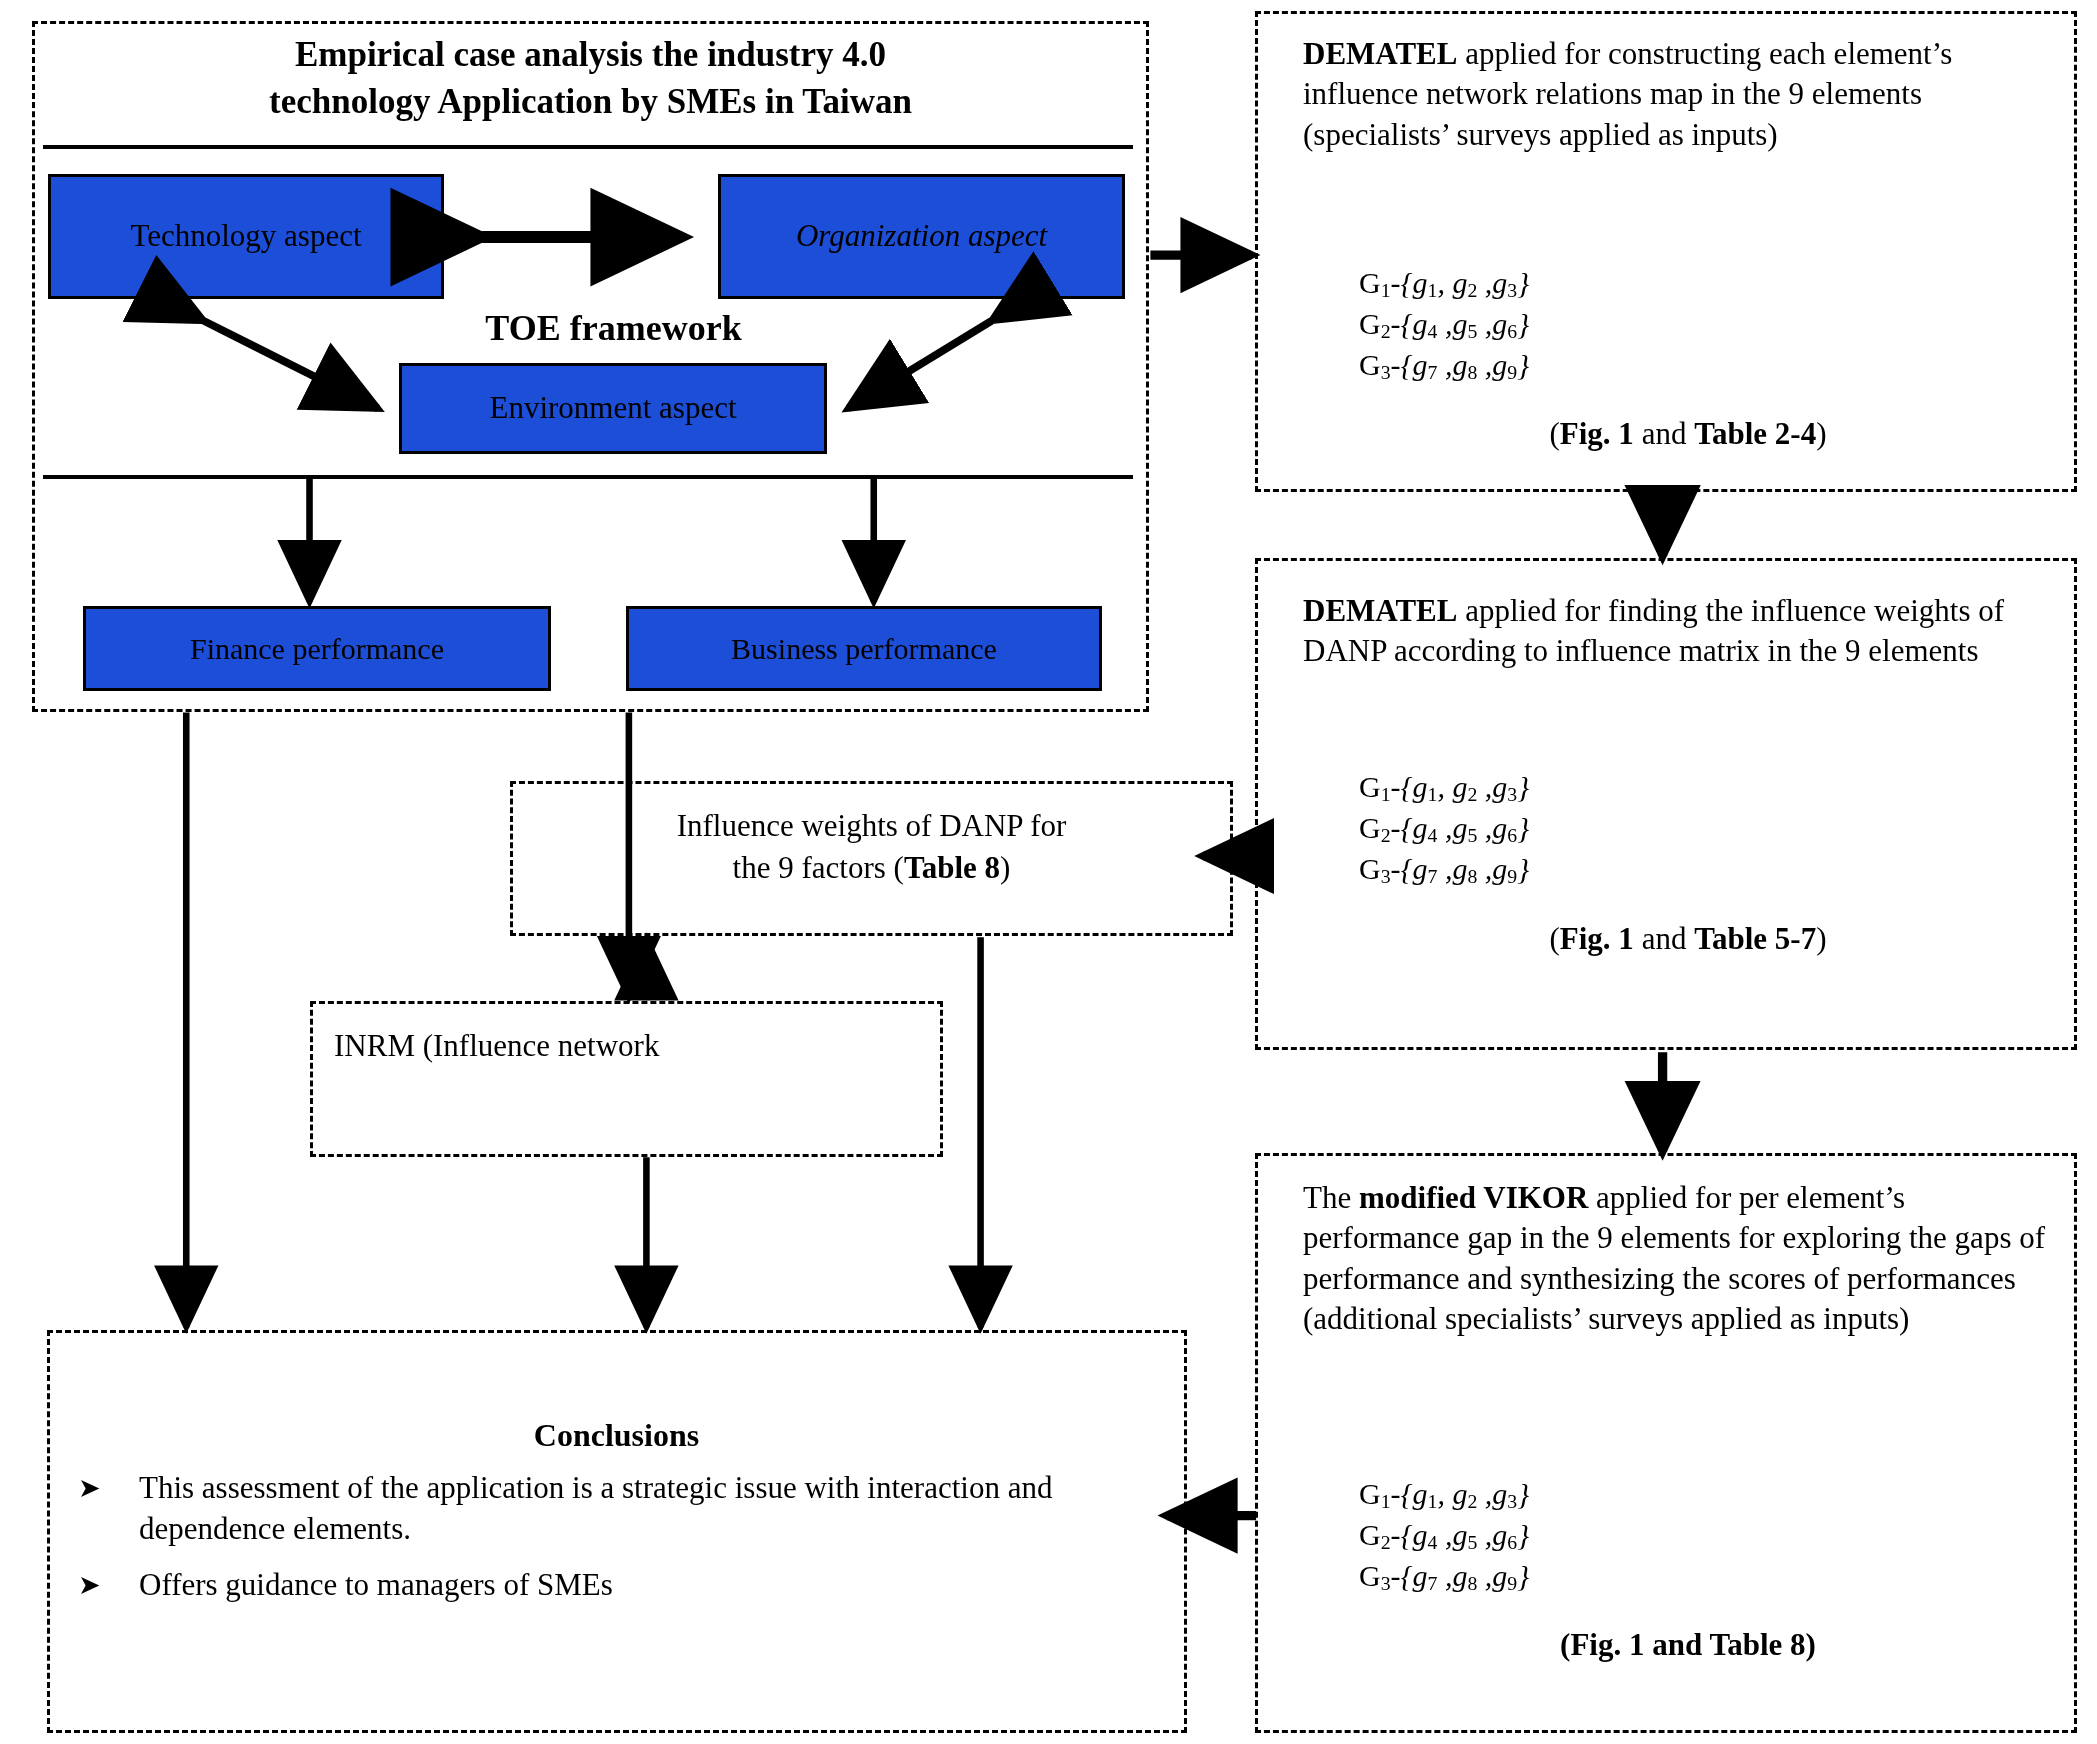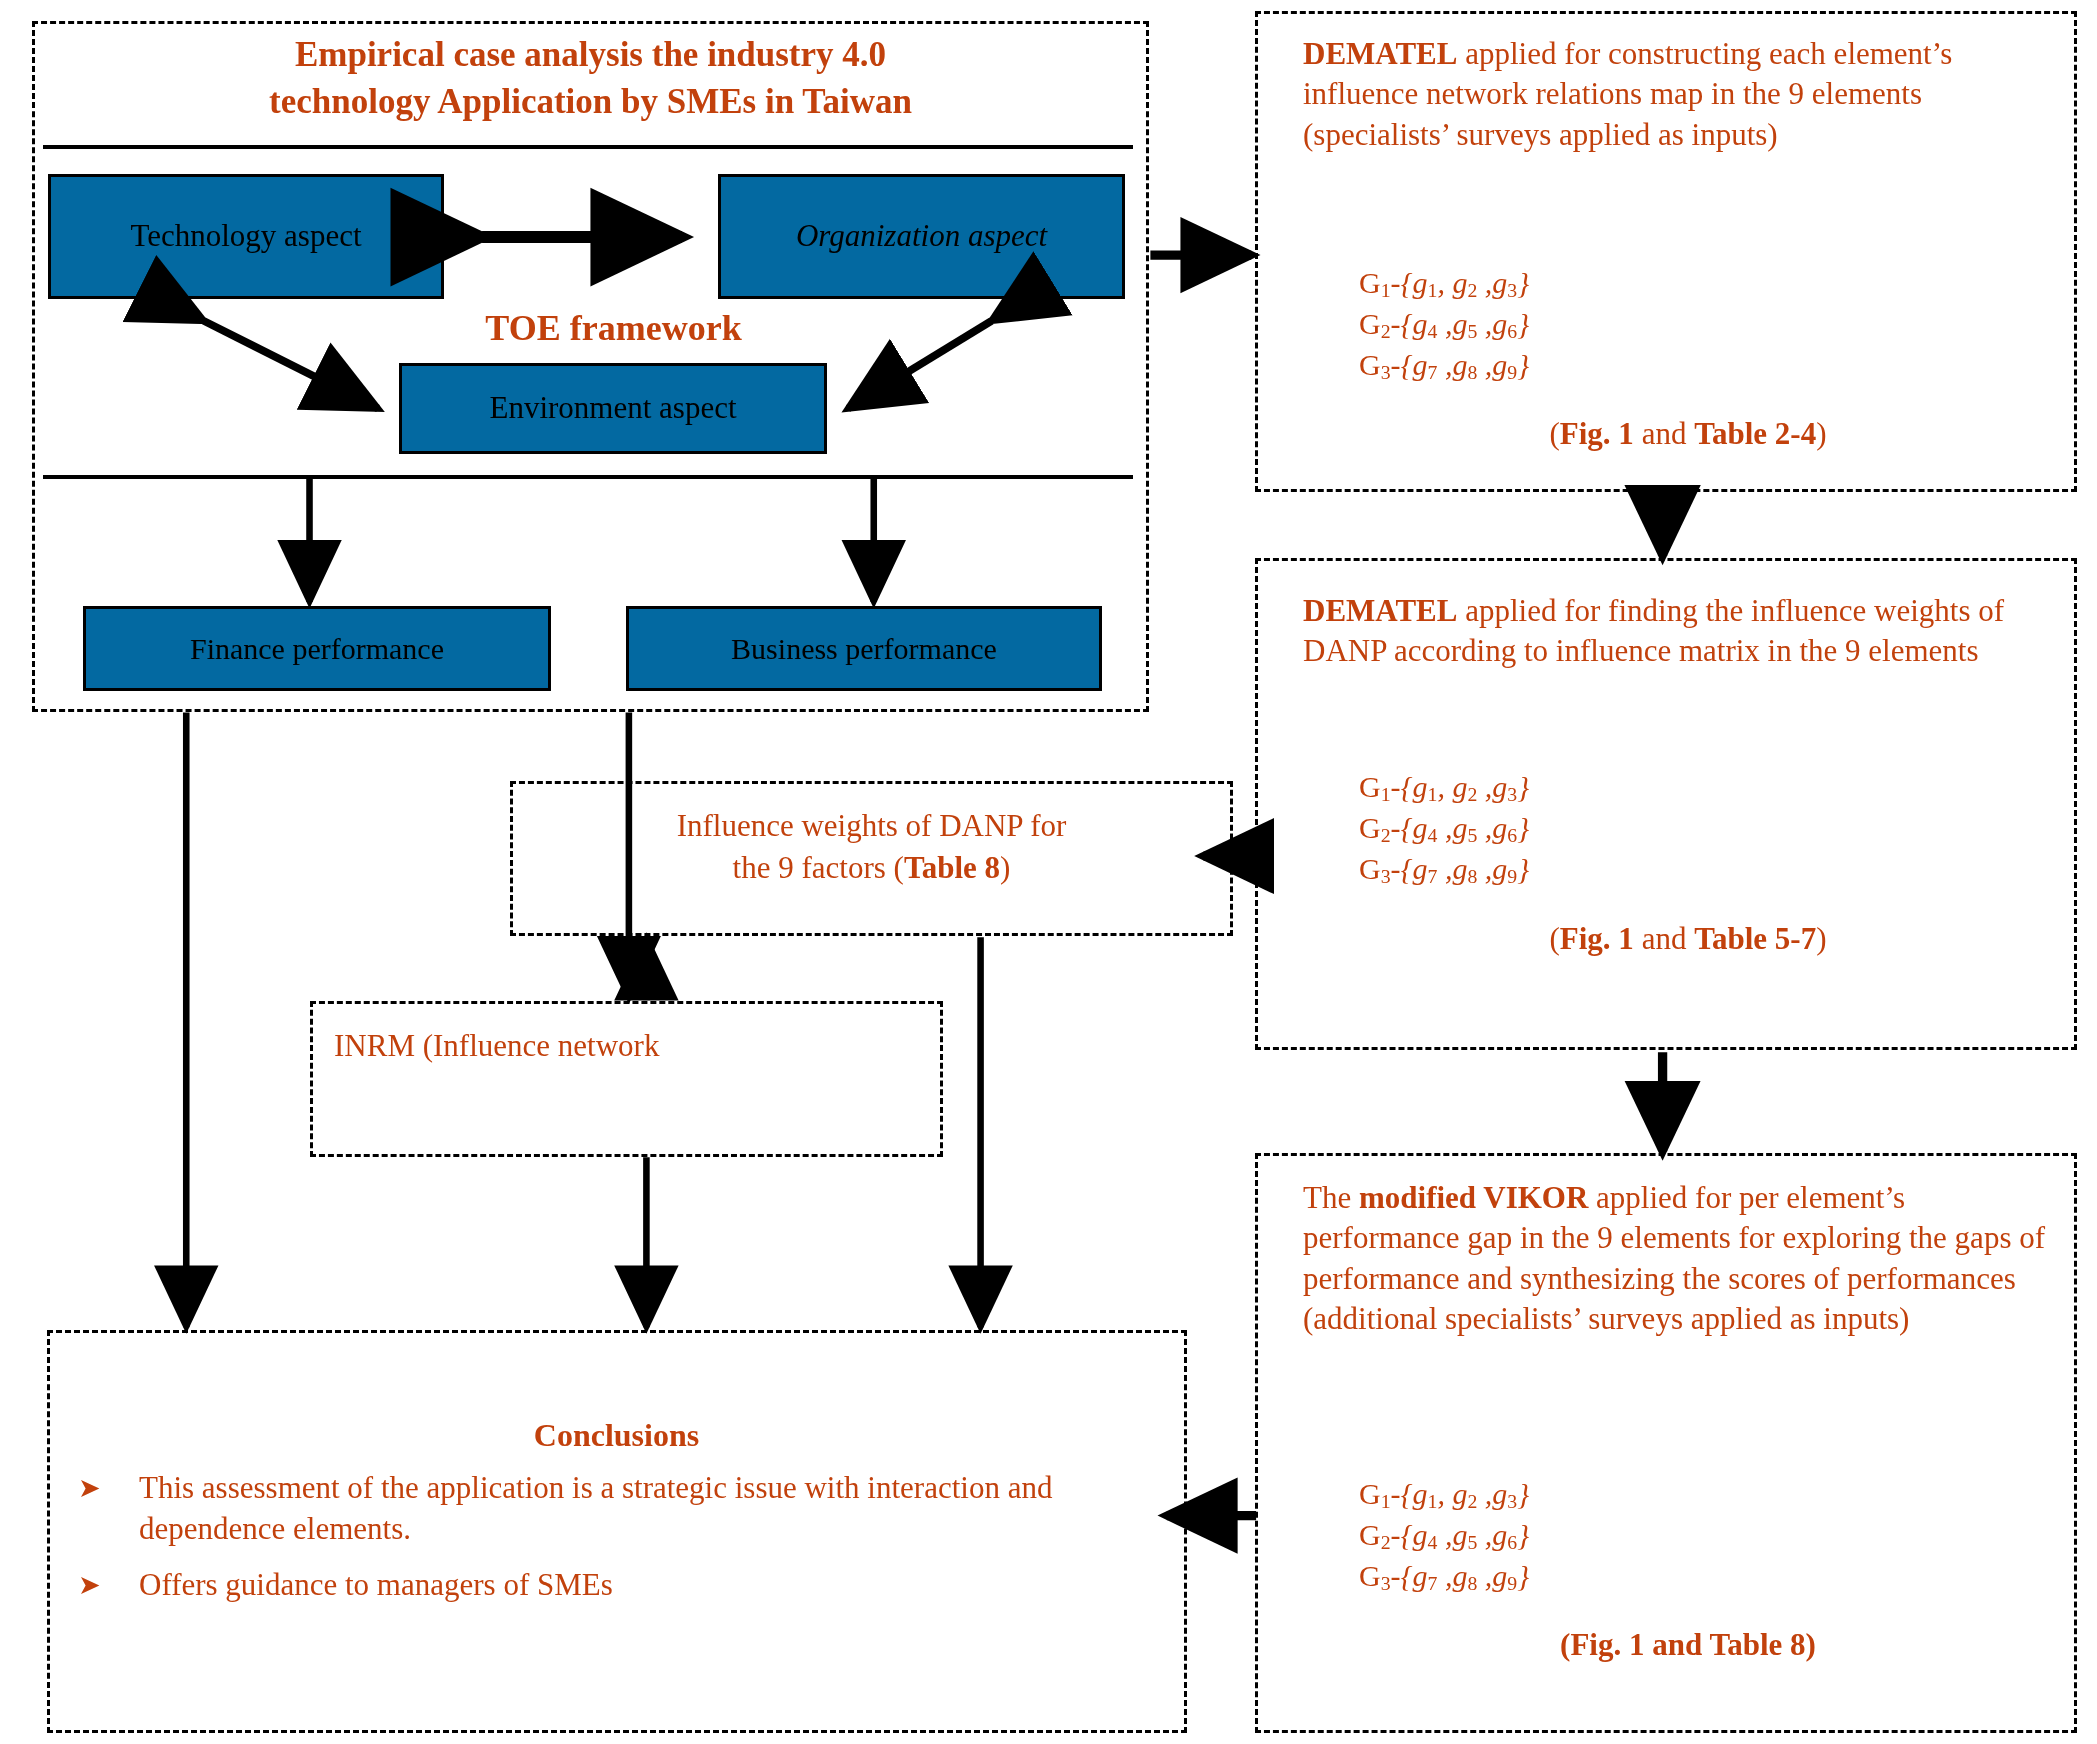--- a/index.html
+++ b/index.html
@@ -2,24 +2,24 @@
 <html style="font-size:8.8px"><head>
 <meta charset="utf-8">
 <style>
   html,body{margin:0;padding:0;background:#ffffff;}
   body{width:2097px;height:1745px;overflow:hidden;
        font-family:"Liberation Serif","DejaVu Serif",serif;}
   #stage{position:relative;width:2097px;height:1745px;background:#fff;}
   svg.layer{position:absolute;left:0;top:0;width:2097px;height:1745px;pointer-events:none;}
 
   .dbox{position:absolute;box-sizing:border-box;border:3.8px dashed #000;background:transparent;}
-  .sbox{position:absolute;box-sizing:border-box;border:3.3px solid #000;background:#0369a1;
+  .sbox{position:absolute;box-sizing:border-box;border:3.3px solid #000;background:#1d4ed8;
         display:flex;align-items:center;justify-content:center;}
 
-  .txt{position:absolute;box-sizing:border-box;color:#c2410c;}
+  .txt{position:absolute;box-sizing:border-box;color:#000000;}
 
   .big-title{font-size:35px;font-weight:bold;text-align:center;line-height:1.34;}
   .aspect{font-size:31px;line-height:1.1;white-space:nowrap;}
   .toe{font-size:36px;font-weight:bold;text-align:center;white-space:nowrap;}
   .perf{font-size:30px;line-height:1.1;white-space:nowrap;}
   .body-txt{font-size:31px;line-height:1.30;text-align:left;}
   .mid-txt{font-size:31px;line-height:1.36;text-align:center;}
   .grp{font-size:30px;line-height:1.30;text-align:left;font-style:italic;}
   .grp .rm{font-style:normal;}
   .cite{font-size:31px;text-align:center;}

